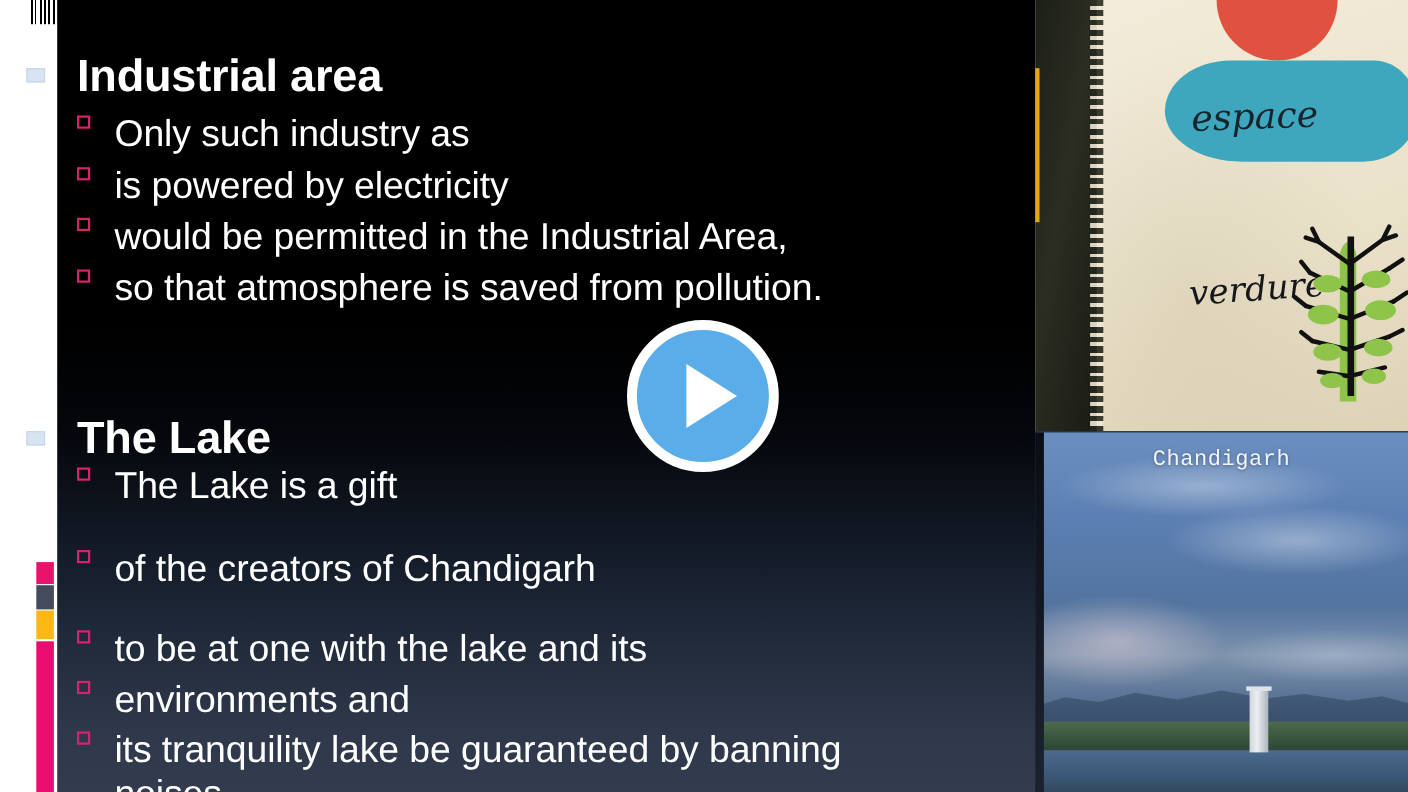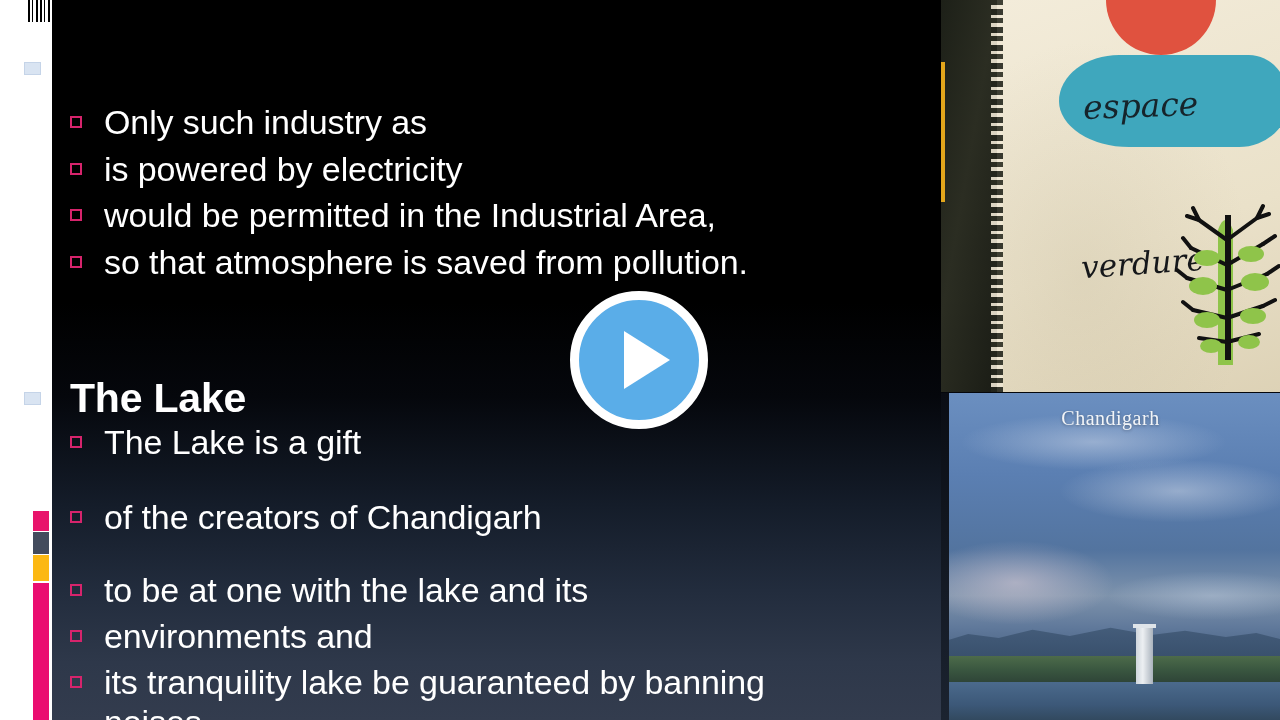--- a/index.html
+++ b/index.html
@@ -91,21 +91,21 @@
     letter-spacing: -0.2px;
     white-space: nowrap;
   }
   #heading-industrial { top: 46px; }
   #heading-lake { top: 375px; text-align: center; }
 
   .bullet-row {
     position: absolute;
     left: 18px;
     display: flex;
-    align-items: center;
+    align-items: flex-start;
     white-space: nowrap;
   }
   .bullet-marker {
     width: 12px;
     height: 12px;
     border: 2.5px solid #d6246c;
     box-sizing: border-box;
     margin-right: 22px;
     flex: none;
   }
@@ -266,21 +266,21 @@
     width: 23px; height: 4px;
     background: #dfe4e9;
   }
   #chandigarh-label {
     position: absolute;
     left: 0; top: 14px;
     width: 100%;
     text-align: center;
     color: rgba(255,255,255,.92);
     font-size: 20px;
-    font-family: Liberation Serif, serif;
+    font-family: Liberation Mono, monospace;
     letter-spacing: .5px;
     text-shadow: 0 1px 3px rgba(0,0,0,.35);
   }
   
   #chandigarh-edge {
     position: absolute;
     left: 941px; top: 393px;
     width: 8px; height: 327px;
     background: linear-gradient(to bottom, #0a0d14, #1b2330);
   }
@@ -297,20 +297,21 @@
     <div class="rail-blue-sq" id="rail-blue-1"></div>
     <div class="rail-blue-sq" id="rail-blue-2"></div>
     <div class="rail-swatch" id="sw-pink"></div>
     <div class="rail-swatch" id="sw-slate"></div>
     <div class="rail-swatch" id="sw-amber"></div>
     <div class="rail-swatch" id="sw-long"></div>
   </div>
 
   <div id="content">
 
+    <div class="block-heading" id="heading-industrial">Industrial area</div>
 
     <div class="bullet-row" style="top:105px">
       <span class="bullet-marker"></span>
       <span class="bullet-text">Only such industry as</span>
     </div>
     <div class="bullet-row" style="top:152px">
       <span class="bullet-marker"></span>
       <span class="bullet-text">is powered by electricity</span>
     </div>
     <div class="bullet-row" style="top:245px">

